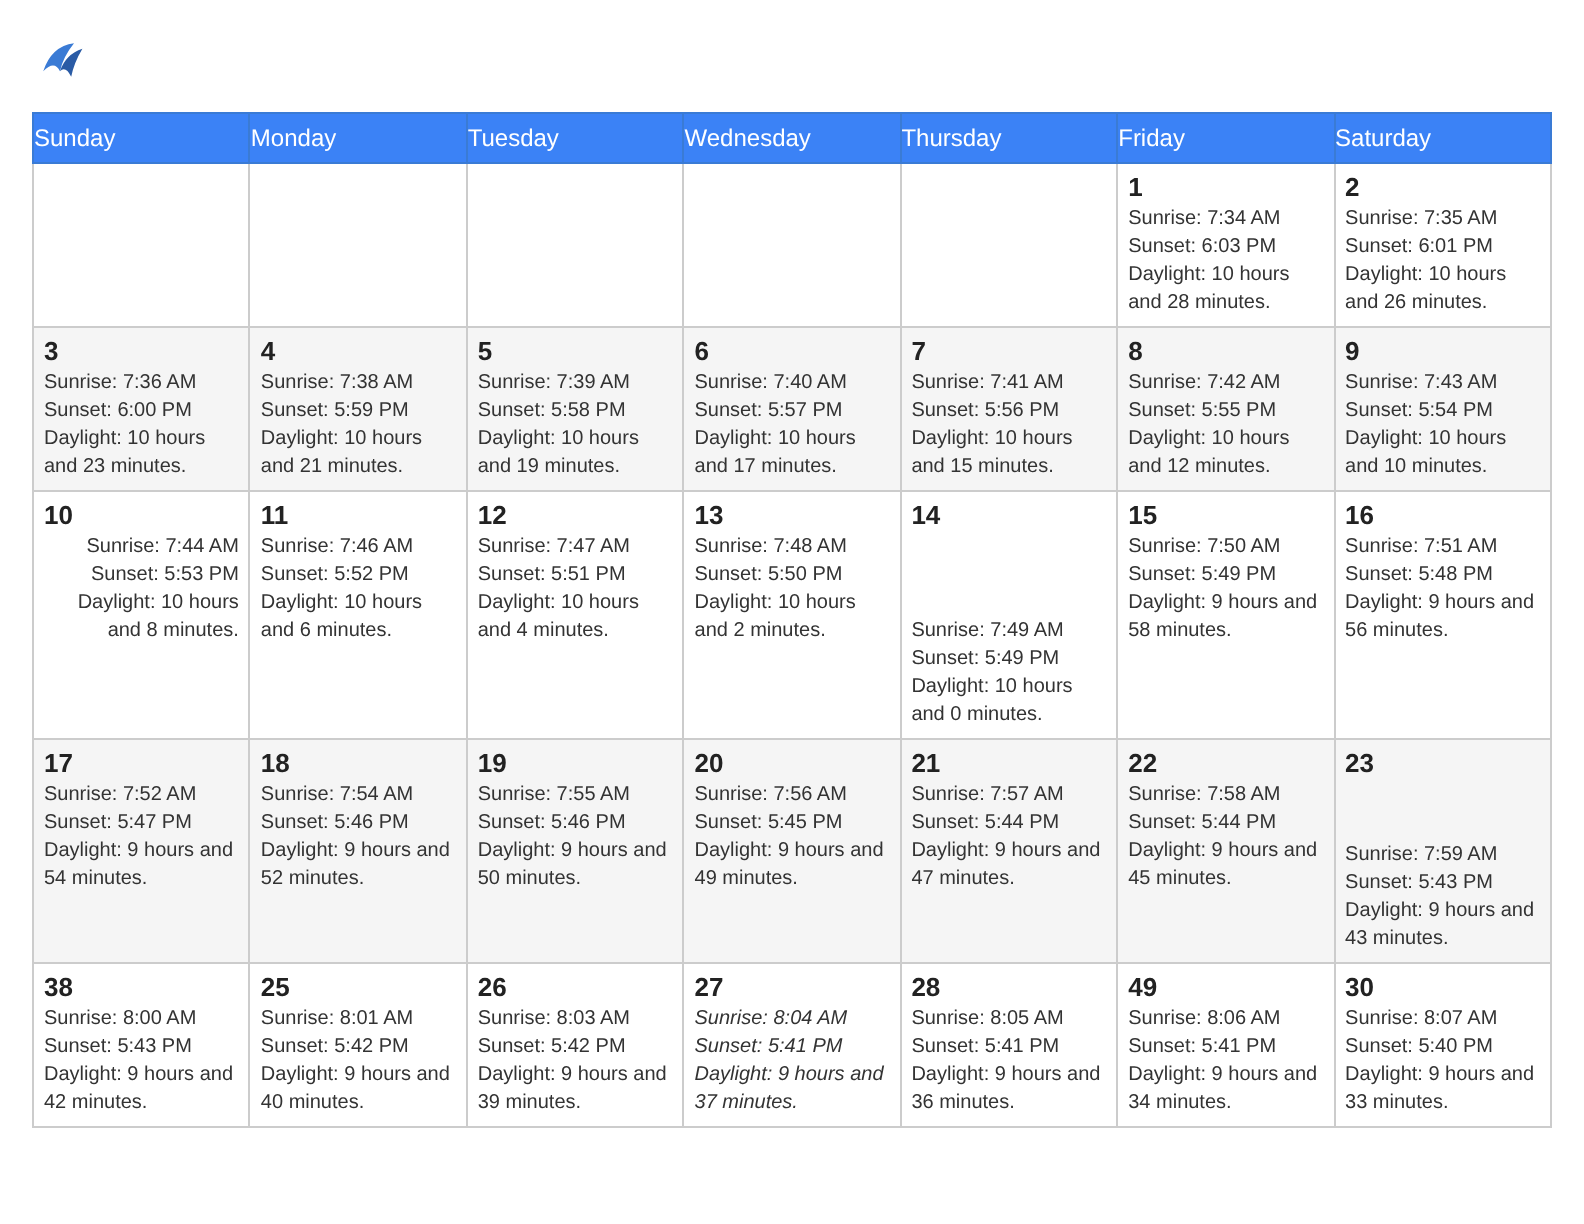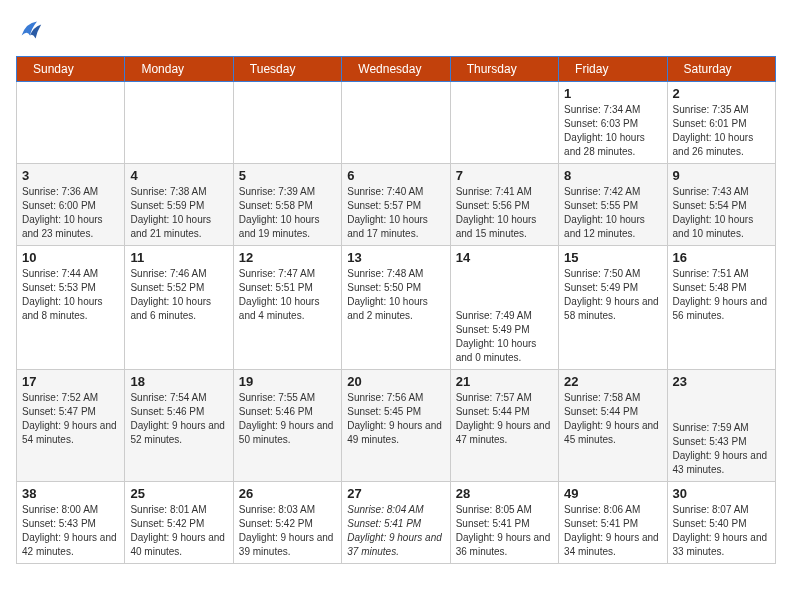--- a/index.html
+++ b/index.html
@@ -41,23 +41,23 @@
     .location {
       font-size: 15px;
       color: #555;
     }
     .calendar {
       width: 100%;
       border-collapse: collapse;
       font-size: 10.5px;
     }
     .calendar thead th {
-      background: #c2410c;
+      background: #3b82f6;
       color: #fff;
-      padding: 5px 16px;
+      padding: 5px 0;
       text-align: left;
       font-size: 12px;
       font-weight: normal;
       border: 1px solid #3a7bd5;
     }
     .calendar tbody td {
       border: 1px solid #ccc;
       vertical-align: top;
       padding: 4px 5px;
       width: calc(100% / 7);
@@ -175,21 +175,21 @@
         <td>
           <span class="day-number">9</span>
           <div class="day-info" style="white-space: pre-line;">Sunrise: 7:43 AM
 Sunset: 5:54 PM
 Daylight: 10 hours and 10 minutes.</div>
         </td>
       </tr>
       <tr>
         <td>
           <span class="day-number">10</span>
-          <div class="day-info" style="white-space: pre-line;">Sunrise: 7:44 AM
+          <div class="day-info" style="white-space: pre-line; text-align: right;">Sunrise: 7:44 AM
 Sunset: 5:53 PM
 Daylight: 10 hours and 8 minutes.</div>
         </td>
         <td>
           <span class="day-number">11</span>
           <div class="day-info" style="white-space: pre-line;">Sunrise: 7:46 AM
 Sunset: 5:52 PM
 Daylight: 10 hours and 6 minutes.</div>
         </td>
         <td>

